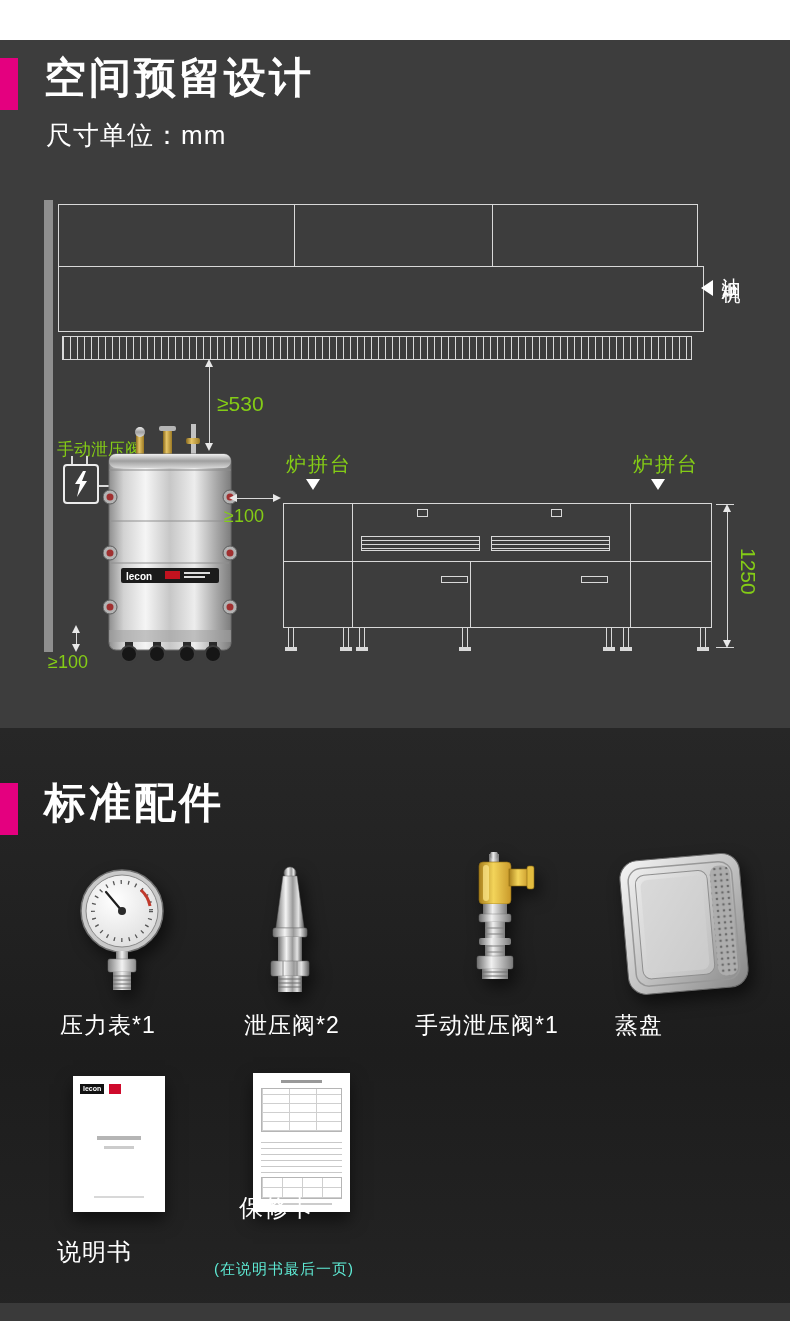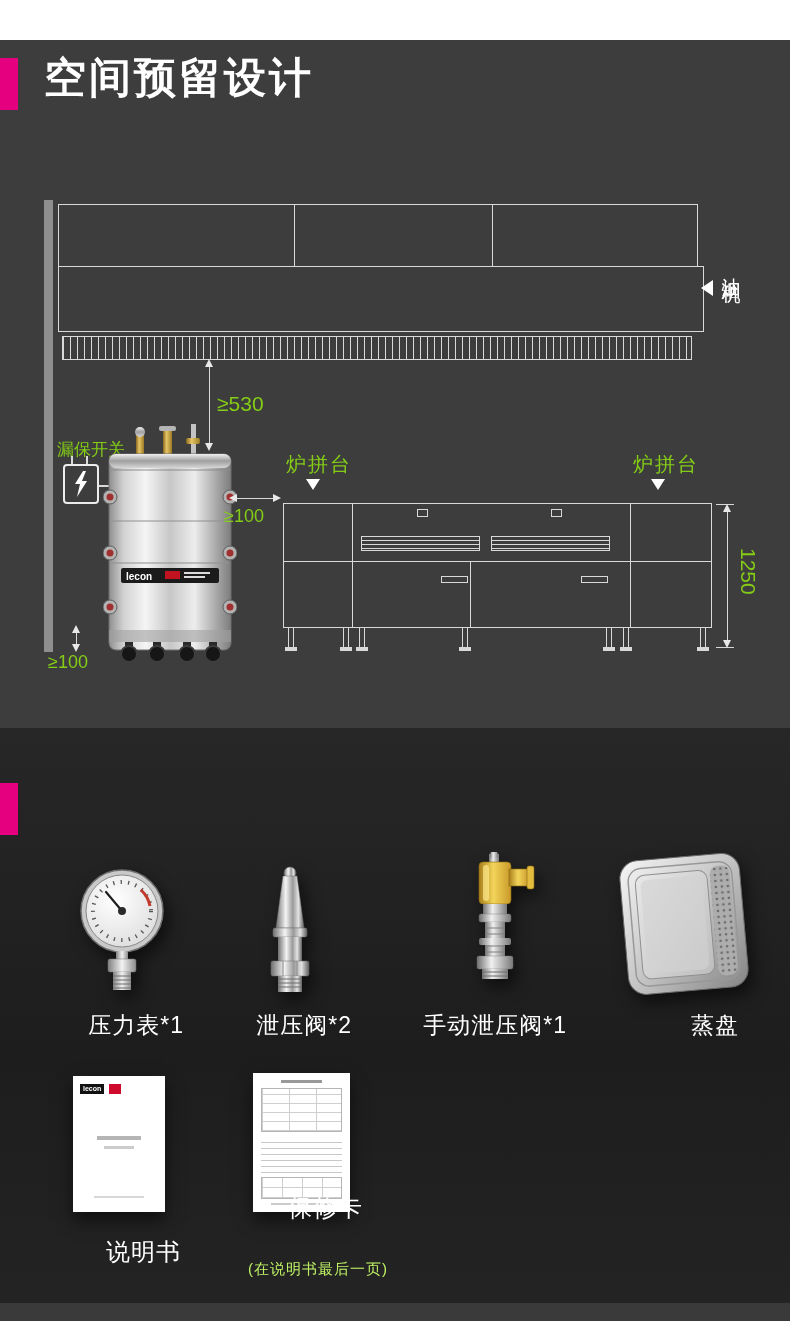--- a/index.html
+++ b/index.html
@@ -19,21 +19,21 @@
   .tri.down  { border-left:4px solid transparent; border-right:4px solid transparent; border-top:8px solid #e9e9e9; }
   .tri.left  { border-top:4px solid transparent; border-bottom:4px solid transparent; border-right:8px solid #e9e9e9; }
   .tri.right { border-top:4px solid transparent; border-bottom:4px solid transparent; border-left:8px solid #e9e9e9; }
   .tri.big-down { border-left:7px solid transparent; border-right:7px solid transparent; border-top:11px solid #fff; }
   .tri.big-left { border-top:8px solid transparent; border-bottom:8px solid transparent; border-right:12px solid #fff; }
   .accent { position:absolute; left:0; width:18px; background:#e4007f; }
   .h-title { position:absolute; color:#fff; font-weight:700; font-size:42px; letter-spacing:3px; line-height:1.15; }
   .sub { position:absolute; color:#fff; font-size:26px; letter-spacing:1px; }
   .dim { position:absolute; color:#84cc16; }
   .vtext { writing-mode:vertical-rl; }
-  .acc-label { position:absolute; color:#fff; font-size:23px; text-align:right; letter-spacing:1px; }
+  .acc-label { position:absolute; color:#fff; font-size:23px; text-align:left; letter-spacing:1px; }
   .acc-svg { position:absolute; filter:drop-shadow(5px 8px 8px rgba(0,0,0,.55)); }
   .leg { position:absolute; top:628px; width:6px; height:20px; border:1px solid #d9d9d9; border-top:none; }
   .leg::after { content:""; position:absolute; left:-4px; bottom:-4px; width:12px; height:4px; background:#d9d9d9; }
   .grille {
     position:absolute; border:1px solid #d9d9d9;
     background:repeating-linear-gradient(90deg,#d9d9d9 0 1px,transparent 1px 7px);
   }
   .grate {
     position:absolute; border:1px solid #d9d9d9;
     background:repeating-linear-gradient(180deg,transparent 0 3px,#d9d9d9 3px 4px);
@@ -46,38 +46,39 @@
 </style>
 </head>
 <body>
 
 <div id="root">
 
   <div class="abs" style="left:0;top:0;width:790px;height:40px;background:#fff;"></div>
 
   <div class="accent" style="top:58px;height:52px;"></div>
   <div class="h-title" style="left:44px;top:54px;">空间预留设计</div>
+  <div class="sub" style="left:46px;top:118px;">尺寸单位：mm</div>
 
   <div class="abs" style="left:44px;top:200px;width:9px;height:452px;background:#8f8f8f;"></div>
 
   <div class="box" style="left:58px;top:204px;width:640px;height:63px;"></div>
   <div class="vline" style="left:294px;top:205px;width:1px;height:61px;"></div>
   <div class="vline" style="left:492px;top:205px;width:1px;height:61px;"></div>
   <div class="box" style="left:58px;top:266px;width:646px;height:66px;"></div>
   <div class="grille" style="left:62px;top:336px;width:630px;height:24px;"></div>
 
   <div class="tri big-left" style="left:701px;top:280px;"></div>
   <div class="t vtext" style="left:718px;top:262px;font-size:19px;letter-spacing:4px;">油烟机</div>
 
   <div class="vline" style="left:209px;top:366px;width:1px;height:78px;"></div>
   <div class="tri up" style="left:205px;top:359px;"></div>
   <div class="tri down" style="left:205px;top:443px;"></div>
   <div class="dim" style="left:217px;top:392px;font-size:21px;">≥530</div>
 
-  <div class="dim" style="left:57px;top:438px;font-size:17px;">漏保开关</div>
+  <div class="dim" style="left:57px;top:438px;font-size:17px;">手动泄压阀</div>
   <div class="vline" style="left:71px;top:456px;width:2px;height:8px;"></div>
   <div class="vline" style="left:86px;top:456px;width:2px;height:8px;"></div>
   <div class="switch-box" style="left:63px;top:464px;width:36px;height:40px;">
     <svg width="18" height="26" viewBox="0 0 18 26">
       <polygon points="11,0 3,13 8,13 5,26 15,10 10,10 14,0" fill="#fff"></polygon>
     </svg>
   </div>
   <div class="hline" style="left:99px;top:485px;width:12px;height:2px;"></div>
 
   <svg class="abs" style="left:103px;top:424px;" width="134" height="240" viewBox="0 0 134 240">
@@ -187,20 +188,21 @@
   <div class="tri down" style="left:723px;top:640px;"></div>
   <div class="dim vtext" style="left:736px;top:548px;font-size:21px;">1250</div>
 
   <div class="vline" style="left:76px;top:629px;width:1px;height:19px;"></div>
   <div class="tri up" style="left:72px;top:625px;"></div>
   <div class="tri down" style="left:72px;top:644px;"></div>
   <div class="dim" style="left:48px;top:652px;font-size:18px;">≥100</div>
 
   <div class="sec2"></div>
   <div class="accent" style="top:783px;height:52px;"></div>
+  <div class="h-title" style="left:44px;top:779px;">标准配件</div>
 
   <svg class="acc-svg" style="left:75px;top:866px;" width="95" height="130" viewBox="0 0 95 130">
     <defs>
       <radialGradient id="gFace" cx="0.4" cy="0.35" r="0.8">
         <stop offset="0" stop-color="#ffffff"></stop>
           <stop offset="1" stop-color="#d9d9d9"></stop>
       </radialGradient>
       <linearGradient id="gChrome" x1="0" y1="0" x2="1" y2="0">
         <stop offset="0" stop-color="#808080"></stop>
           <stop offset="0.5" stop-color="#f2f2f2"></stop>
@@ -297,22 +299,22 @@
       <rect x="16" y="12" width="120" height="134" rx="18" fill="url(#tMetal)" stroke="#6a6a6a" stroke-width="1"></rect>
       <rect x="24" y="20" width="104" height="118" rx="13" fill="none" stroke="#989898" stroke-width="1.5"></rect>
       <rect x="31" y="27" width="72" height="104" rx="9" fill="url(#tInner)" stroke="#8f8f8f"></rect>
       <rect x="36" y="32" width="62" height="94" rx="7" fill="#d2d2d2" opacity="0.6"></rect>
       <rect x="106" y="24" width="20" height="110" rx="8" fill="#adadad"></rect>
       <rect x="106" y="24" width="20" height="110" rx="8" fill="url(#tHoles)"></rect>
     </g>
   </svg>
 
   <div class="acc-label" style="left:60px;top:1010px;width:124px;">压力表*1</div>
-  <div class="acc-label" style="left:228px;top:1010px;width:124px;">泄压阀*2</div>
-  <div class="acc-label" style="left:403px;top:1010px;width:164px;">手动泄压阀*1</div>
+  <div class="acc-label" style="left:244px;top:1010px;width:124px;">泄压阀*2</div>
+  <div class="acc-label" style="left:415px;top:1010px;width:164px;">手动泄压阀*1</div>
   <div class="acc-label" style="left:615px;top:1010px;width:124px;">蒸盘</div>
 
   <div class="doc" style="left:73px;top:1076px;width:92px;height:136px;">
     <div class="abs" style="left:7px;top:8px;height:10px;background:#111;color:#fff;font-size:7px;line-height:10px;padding:0 3px;font-weight:bold;">lecon</div>
     <div class="abs" style="left:36px;top:8px;width:12px;height:10px;background:#cf0a2c;"></div>
     <div class="abs" style="left:24px;top:60px;width:44px;height:4px;background:#b5b5b5;"></div>
     <div class="abs" style="left:31px;top:70px;width:30px;height:3px;background:#cccccc;"></div>
     <div class="abs" style="left:21px;top:120px;width:50px;height:2px;background:#d8d8d8;"></div>
   </div>
 
@@ -322,17 +324,17 @@
                 background-image:repeating-linear-gradient(0deg,#cfcfcf 0 1px,transparent 1px 9px),repeating-linear-gradient(90deg,#cfcfcf 0 1px,transparent 1px 27px);"></div>
     <div class="abs" style="left:8px;top:64px;width:81px;height:36px;
                 background-image:repeating-linear-gradient(0deg,#c9c9c9 0 1px,transparent 1px 6px);"></div>
     <div class="abs" style="left:8px;top:104px;width:81px;height:22px;border:1px solid #b5b5b5;
                 background-image:repeating-linear-gradient(0deg,#cfcfcf 0 1px,transparent 1px 10px),repeating-linear-gradient(90deg,#cfcfcf 0 1px,transparent 1px 20px);"></div>
     <div class="abs" style="left:18px;top:130px;width:61px;height:2px;background:#cccccc;"></div>
   </div>
 
   <div class="acc-label" style="left:57px;top:1236px;width:124px;font-size:24px;">说明书</div>
   <div class="acc-label" style="left:239px;top:1192px;width:124px;font-size:24px;">保修卡</div>
-  <div class="acc-label" style="left:214px;top:1260px;width:174px;font-size:15px;color:#bef264;">(在说明书最后一页)</div>
+  <div class="acc-label" style="left:214px;top:1260px;width:174px;font-size:15px;color:#5eead4;">(在说明书最后一页)</div>
 
 
   <div class="abs" style="left:0;top:1303px;width:790px;height:18px;background:#3a3a3a;"></div>
 </div>
 
 </body></html>

